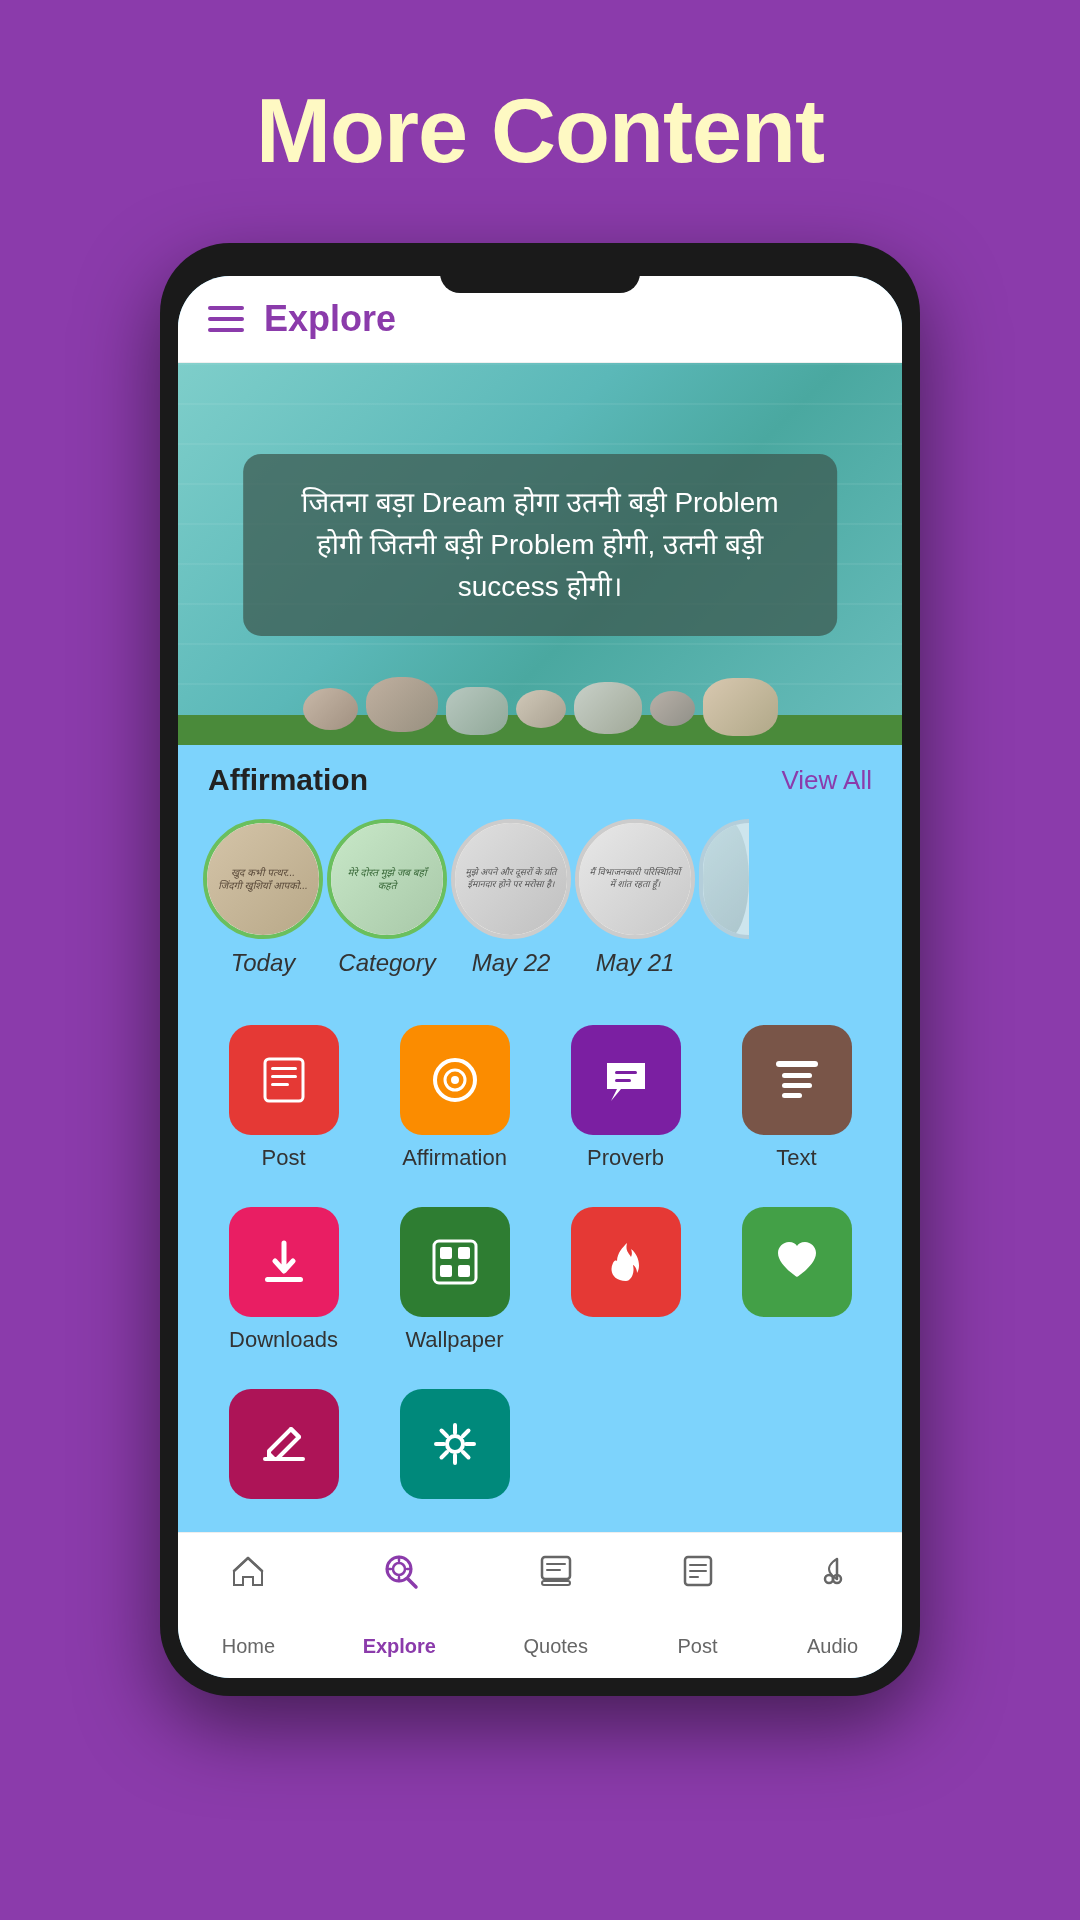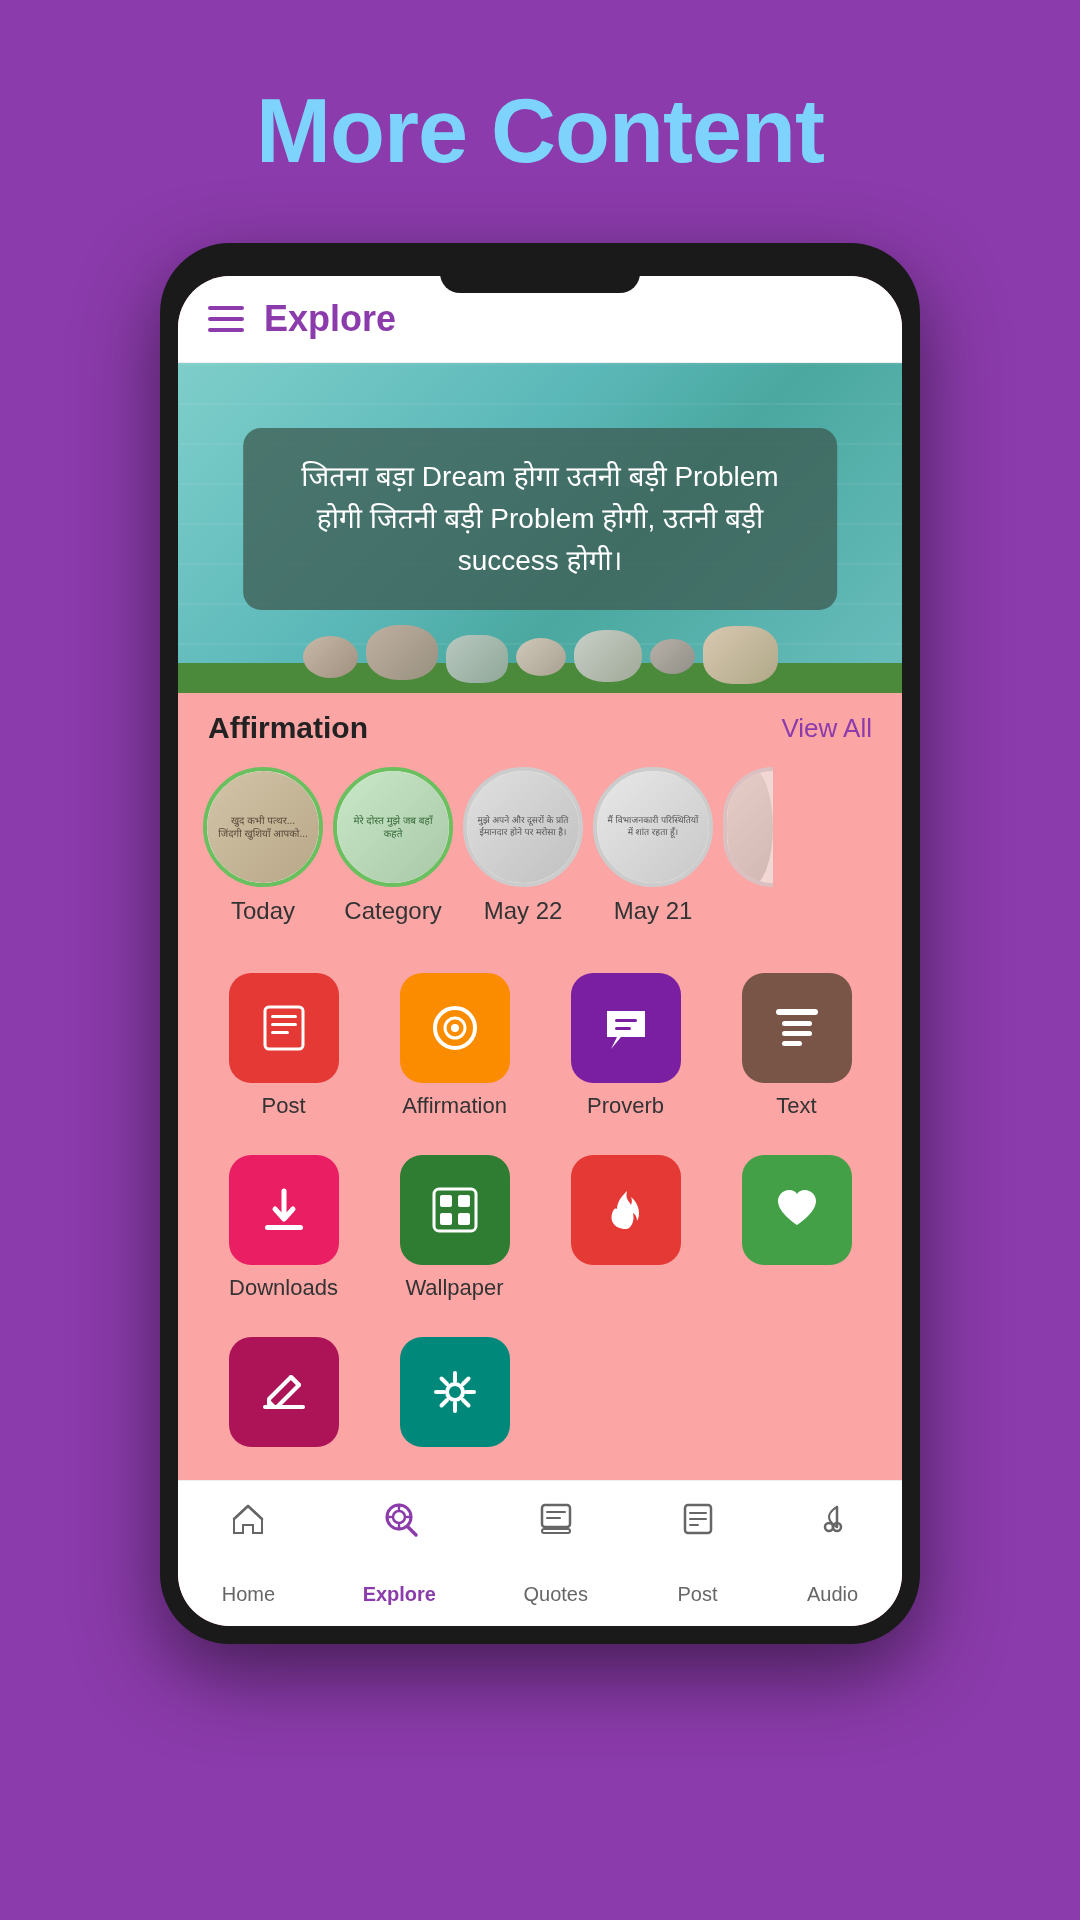--- a/index.html
+++ b/index.html
@@ -9,21 +9,21 @@
       min-height: 1920px;
       background: #8B3BAB;
       font-family: 'Arial', sans-serif;
       display: flex;
       flex-direction: column;
       align-items: center;
       overflow-x: hidden;
     }
 
     .page-title {
-      color: #7dd3fc;
+      color: #fef9c3;
       font-size: 90px;
       font-weight: 900;
       text-align: center;
       margin-top: 80px;
       margin-bottom: 60px;
       letter-spacing: -1px;
     }
 
     .phone-wrapper {
       width: 760px;
@@ -56,21 +56,21 @@
       background: #1a1a1a;
       border-radius: 0 0 20px 20px;
       position: absolute;
       top: 0;
       left: 50%;
       transform: translateX(-50%);
       z-index: 10;
     }
 
     .phone-screen {
-      background: #fca5a5;
+      background: #7dd3fc;
       border-radius: 52px;
       overflow: hidden;
       position: relative;
     }
 
     
     .app-header {
       display: flex;
       align-items: center;
       padding: 22px 30px;
@@ -99,21 +99,21 @@
       color: #8B3BAB;
       font-size: 36px;
       font-weight: 700;
       margin-left: 20px;
     }
 
     
     .banner-section {
       position: relative;
       width: 100%;
-      height: 330px;
+      height: 382px;
       overflow: hidden;
     }
 
     .banner-bg {
       width: 100%;
       height: 100%;
       background: linear-gradient(135deg, #7ececa 0%, #5bb8b8 40%, #4aa8a0 60%, #6abebd 100%);
       position: relative;
     }
 
@@ -180,23 +180,24 @@
     .view-all {
       color: #8B3BAB;
       font-size: 26px;
       font-weight: 500;
       cursor: pointer;
     }
 
     
     .affirmation-scroll {
       display: flex;
-      gap: 10px;
+      gap: 4px;
       padding: 10px 25px 20px;
       overflow: hidden;
+      font-style: italic;
     }
 
     .affirmation-item {
       display: flex;
       flex-direction: column;
       align-items: center;
       gap: 10px;
       flex-shrink: 0;
       cursor: pointer;
     }

